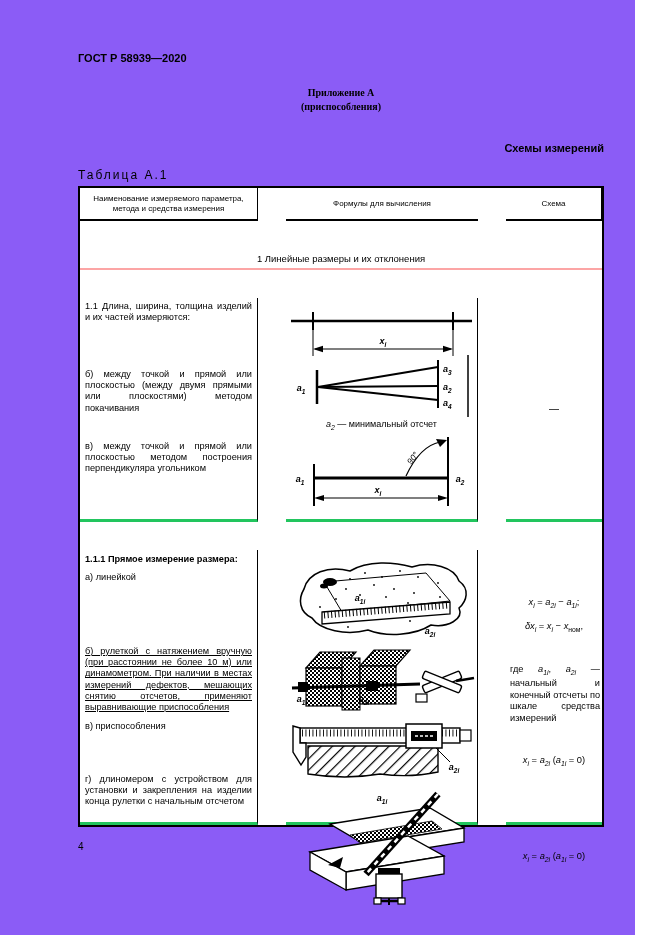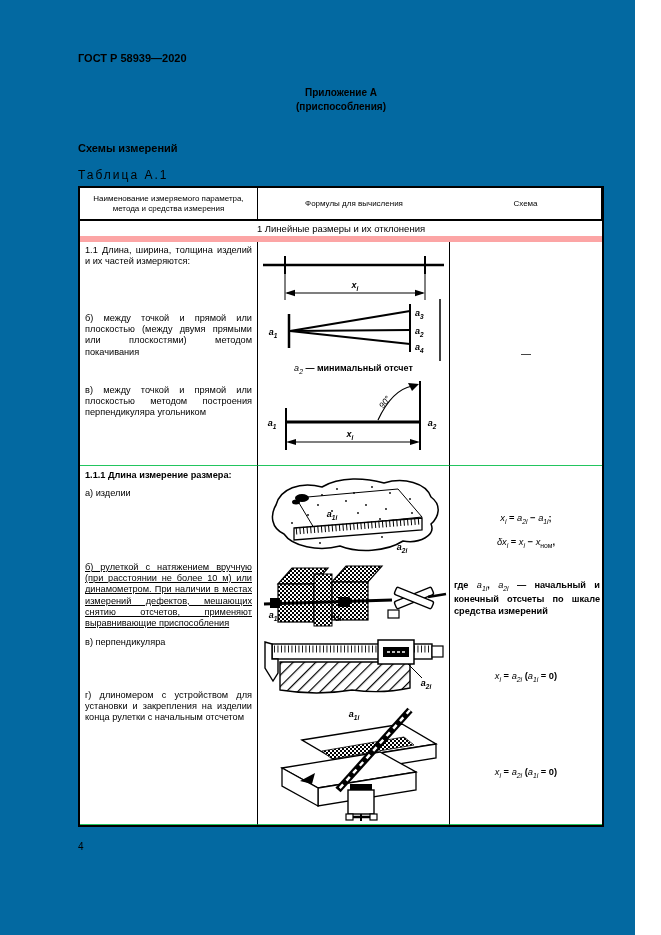--- a/index.html
+++ b/index.html
@@ -1,50 +1,50 @@
 <!DOCTYPE html>
 <html lang="ru"><head>
 <meta charset="utf-8">
 <style>
   html,body{margin:0;padding:0;background:#fff;}
   .page{
-    position:relative;width:635px;height:935px;background:#0369a1;color:#000;
+    position:relative;width:635px;height:935px;background:#8b5cf6;color:#000;
     font-family:"Liberation Sans","DejaVu Sans",sans-serif;overflow:hidden;
   }
   .doc-number{position:absolute;left:78px;top:52px;font-size:11px;font-weight:bold;}
   .appendix{position:absolute;left:78px;top:86px;width:526px;text-align:center;
-    font-size:10px;font-weight:bold;line-height:14px;}
-  .schemes-title{position:absolute;left:78px;top:142px;width:526px;text-align:left;
+    font-size:10px;font-weight:bold;line-height:14px;font-family:Liberation Serif, serif;}
+  .schemes-title{position:absolute;left:78px;top:142px;width:526px;text-align:right;
     font-size:11px;font-weight:bold;}
   .table-caption{position:absolute;left:78px;top:168px;font-size:12px;letter-spacing:2px;}
   .page-number{position:absolute;left:78px;top:841px;font-size:10px;}
 
   .gtable{
     position:absolute;left:78px;top:186px;width:526px;height:641px;
     display:grid;grid-template-columns:178px 192px 1fr;grid-template-rows:33px 21px 224px 1fr;
-    border:2px solid #000;box-sizing:border-box;background:#fff;
+    border:2px solid #000;box-sizing:border-box;background:#fff;gap:28px;
   }
-  .cell{border-right:1px solid #000;border-bottom:1px solid #22c55e;box-sizing:border-box;
+  .cell{border-right:1px solid #000;border-bottom:3px solid #22c55e;box-sizing:border-box;
     position:relative;background:#fff;}
   .c-last{border-right:none;}
   .hb{border-bottom:2.5px solid #000;}
   .head{display:flex;align-items:center;justify-content:center;text-align:center;
     font-size:8px;line-height:10px;padding:0 6px;}
-  .grow{grid-column:1 / -1;border-right:none;border-bottom:6px solid #fca5a5;
+  .grow{grid-column:1 / -1;border-right:none;border-bottom:2px solid #fca5a5;
     display:flex;align-items:center;justify-content:center;font-size:9.5px;}
   .pabs{position:absolute;left:5px;right:5px;font-size:9.2px;line-height:11.2px;
     text-align:justify;}
   .b{font-weight:bold;}
   .dash-cell{display:flex;align-items:center;justify-content:center;font-size:10px;}
   .dg{position:absolute;left:4px;}
   .fml{position:absolute;left:2px;right:2px;text-align:center;font-size:9.3px;line-height:20px;}
   .whr{position:absolute;left:4px;right:2px;text-align:justify;font-size:9.2px;line-height:11.5px;}
   .cap{position:absolute;left:0;right:0;text-align:center;font-size:9px;}
 
-  .run-t{font-style:normal;font-weight:bold;}
+  .run-t{font-style:normal;}
   .run-i{font-style:italic;}
   .run-sub{font-size:6.8px;vertical-align:-2.5px;}
   .run-isub{font-style:italic;font-size:6.8px;vertical-align:-2.5px;}
 
   svg text{font-family:"Liberation Sans","DejaVu Sans",sans-serif;font-style:italic;
     font-weight:bold;font-size:9px;fill:#000;stroke:none;}
   svg .ssub{font-size:6.5px;}
   svg .ang{font-weight:normal;font-size:8.5px;}
 </style>
 </head>
@@ -117,24 +117,24 @@
         <polygon points="158,64 148,61 148,67" fill="#000"></polygon>
         <text x="88" y="59" text-anchor="middle"><tspan>x</tspan><tspan class="ssub" dy="2.5">i</tspan></text>
         <text x="10" y="48" text-anchor="middle"><tspan>a</tspan><tspan class="ssub" dy="2.5">1</tspan></text>
         <text x="170" y="48" text-anchor="middle"><tspan>a</tspan><tspan class="ssub" dy="2.5">2</tspan></text>
       </svg>
     </div>
 
     <div class="cell c-last dash-cell">—</div>
 
     <div class="cell">
-      <div class="pabs b" style="top:4px;">1.1.1 Длина измерение размера:</div>
-      <div class="pabs" style="top:22px;">а) изделии</div>
+      <div class="pabs b" style="top:4px;">1.1.1 Прямое измерение размера:</div>
+      <div class="pabs" style="top:22px;">а) линейкой</div>
       <div class="pabs" style="top:96px;text-decoration:underline;">б) рулеткой с натяжением вручную (при расстоянии не более 10 м) или динамометром. При наличии в местах измерений дефектов, мешающих снятию отсчетов, применяют выравнивающие приспособления</div>
-      <div class="pabs" style="top:171px;">в) перпендикуляра</div>
+      <div class="pabs" style="top:171px;">в) приспособления</div>
       <div class="pabs" style="top:224px;">г) длиномером с устройством для установки и закрепления на изделии конца рулетки с начальным отсчетом</div>
     </div>
 
     <div class="cell">
 
       <svg class="dg" style="top:5px;" width="185" height="88" viewBox="0 0 185 88">
         <path d="M14,34 C18,18 38,10 60,16 C78,5 104,7 122,12 C142,6 164,12 169,26 C180,34 177,46 169,53 C174,64 158,73 141,70 C124,81 96,82 78,75 C56,81 30,75 22,63 C9,57 8,44 14,34 Z" fill="#fff" stroke="#000" stroke-width="1.5"></path>
         <path d="M34,27 L136,18 L160,46 L52,57 Z" fill="none" stroke="#000" stroke-width="1"></path>
         <ellipse cx="40" cy="27" rx="7" ry="4" fill="#000"></ellipse>
         <ellipse cx="34" cy="31" rx="4" ry="2.5" fill="#000"></ellipse>

